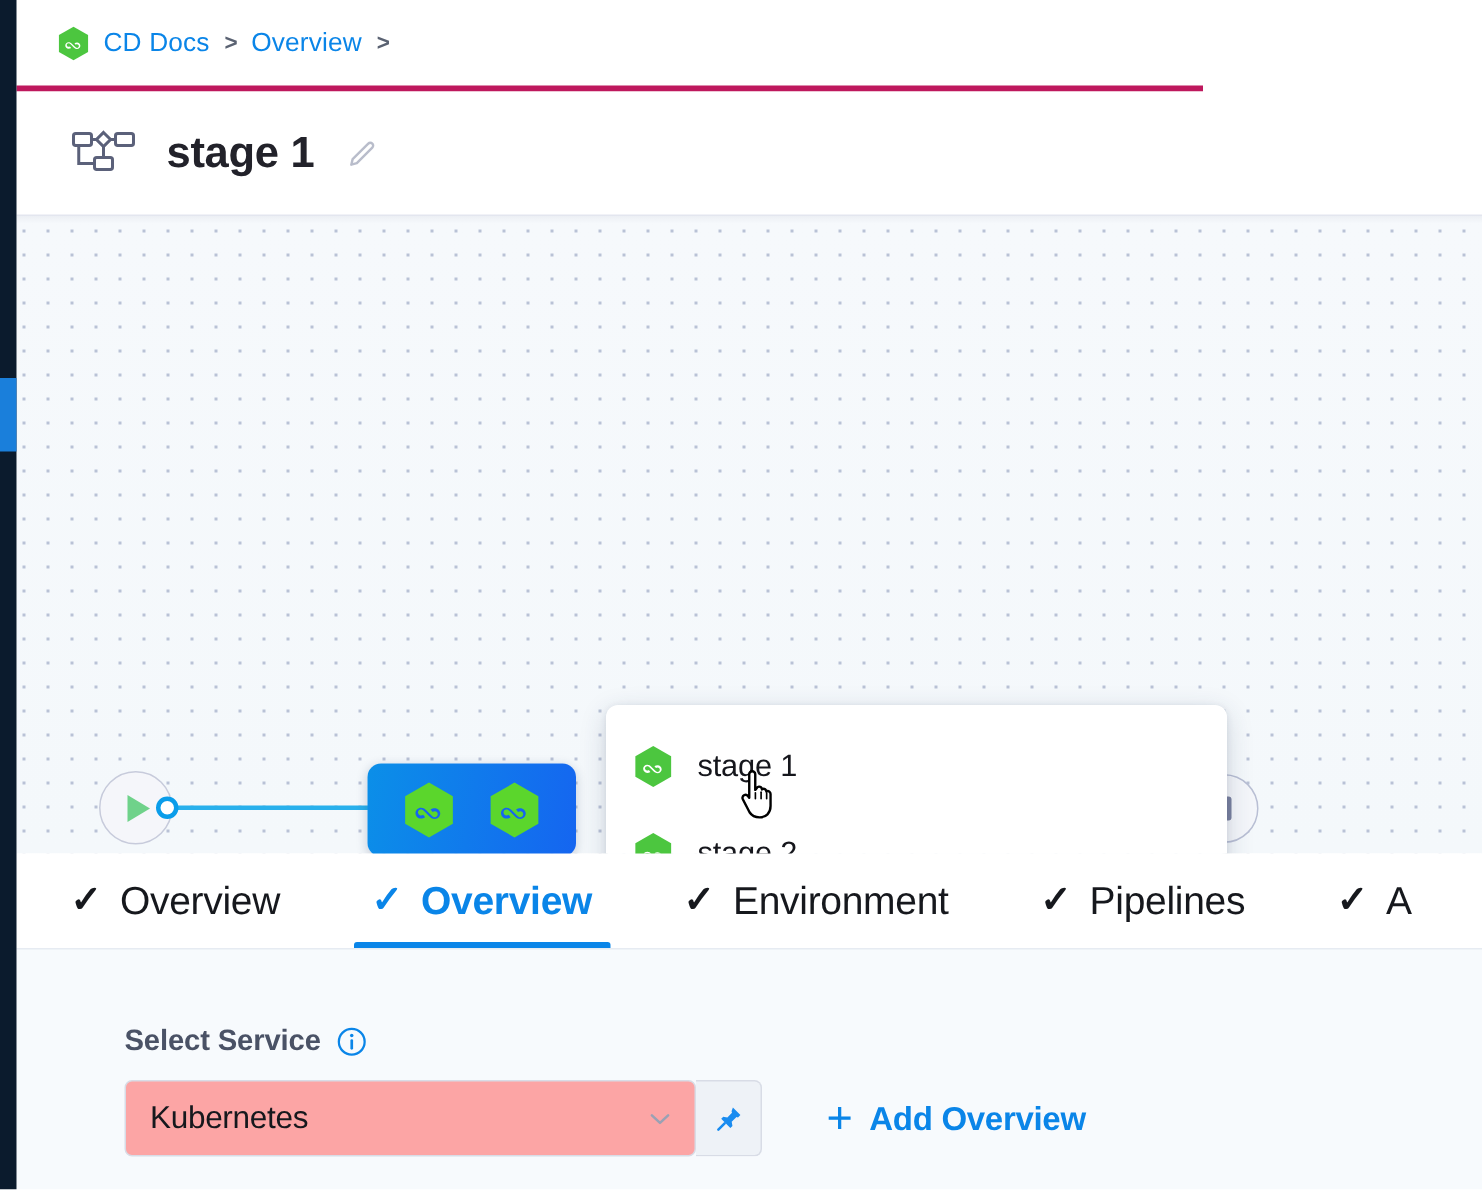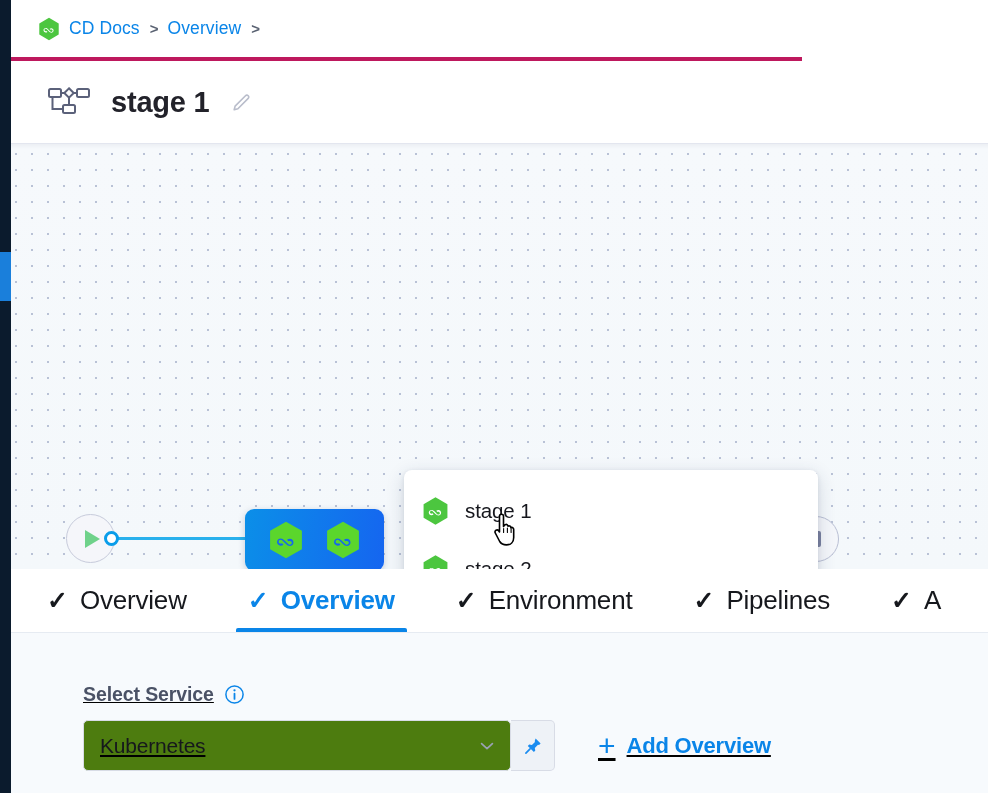--- a/index.html
+++ b/index.html
@@ -138,28 +138,28 @@
   .tab.active .tab-label { color: #0a85e8; font-weight: bold; }
   .tab.active .chk { color: #0a85e8; }
   .tab.active::after {
     content: ""; position: absolute; left: -12px; right: -12px; bottom: 0;
     height: 4px; background: #0a85e8; border-radius: 2px 2px 0 0;
   }
 
   
   .form-panel {
     position: absolute; left: 11px; top: 632px; width: 977px; height: 161px;
-    background: #f7fafd; border-top: 1px solid #e6ebf2; padding: 50px 0 0 72px; text-decoration: underline;
+    background: #f7fafd; border-top: 1px solid #e6ebf2; padding: 50px 0 0 72px;
   }
   .field-label-row { display: flex; align-items: center; margin-bottom: 14px; }
   .field-label { font-size: 19.5px; color: #4a5266; font-weight: bold; letter-spacing: -.1px; }
   .info-icon { margin-left: 10px; cursor: pointer; display: block; }
   .field-row { display: flex; align-items: flex-start; }
   .select-box {
-    width: 428px; height: 51px; background: #4d7c0f; border: 1px solid #d8dce6;
+    width: 381px; height: 51px; background: #fca5a5; border: 1px solid #d8dce6;
     border-radius: 5px; display: flex; align-items: center;
     padding: 0 14px 0 16px; cursor: pointer;
   }
   .select-value { flex: 1; font-size: 21px; color: #16181d; letter-spacing: -.2px; }
   .pin-btn {
     width: 44px; height: 51px; background: #eef2f7; border: 1px solid #d8dce6;
     border-left: none; border-radius: 0 5px 5px 0;
     display: flex; align-items: center; justify-content: center; cursor: pointer;
   }
   .add-service {

